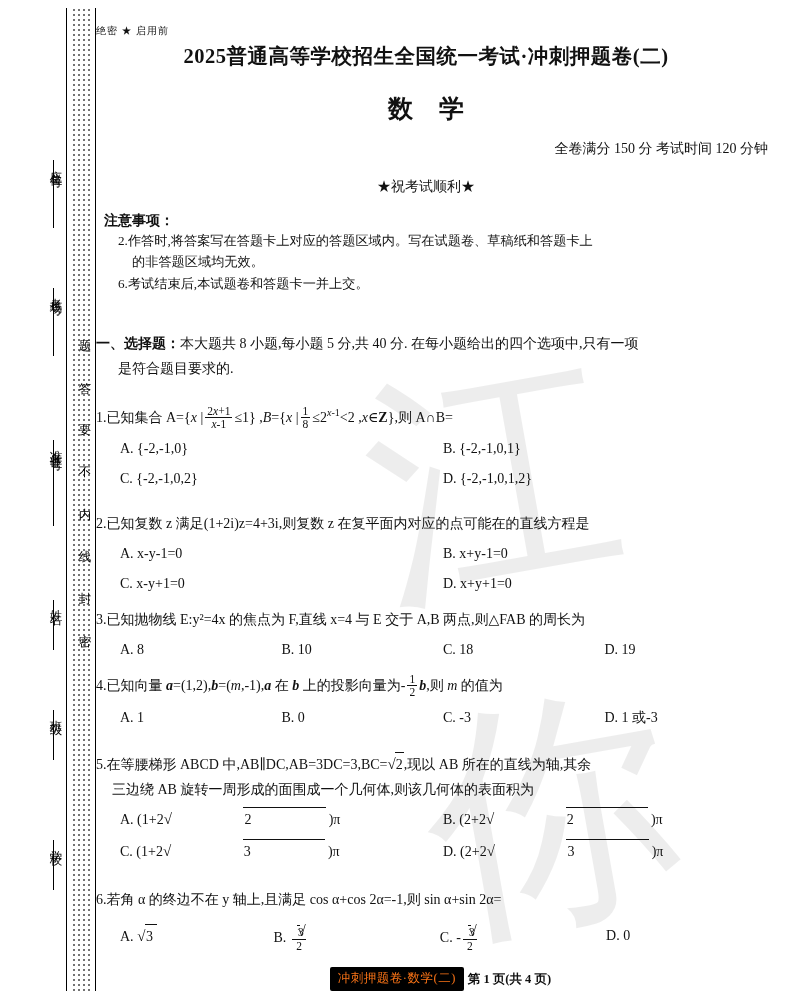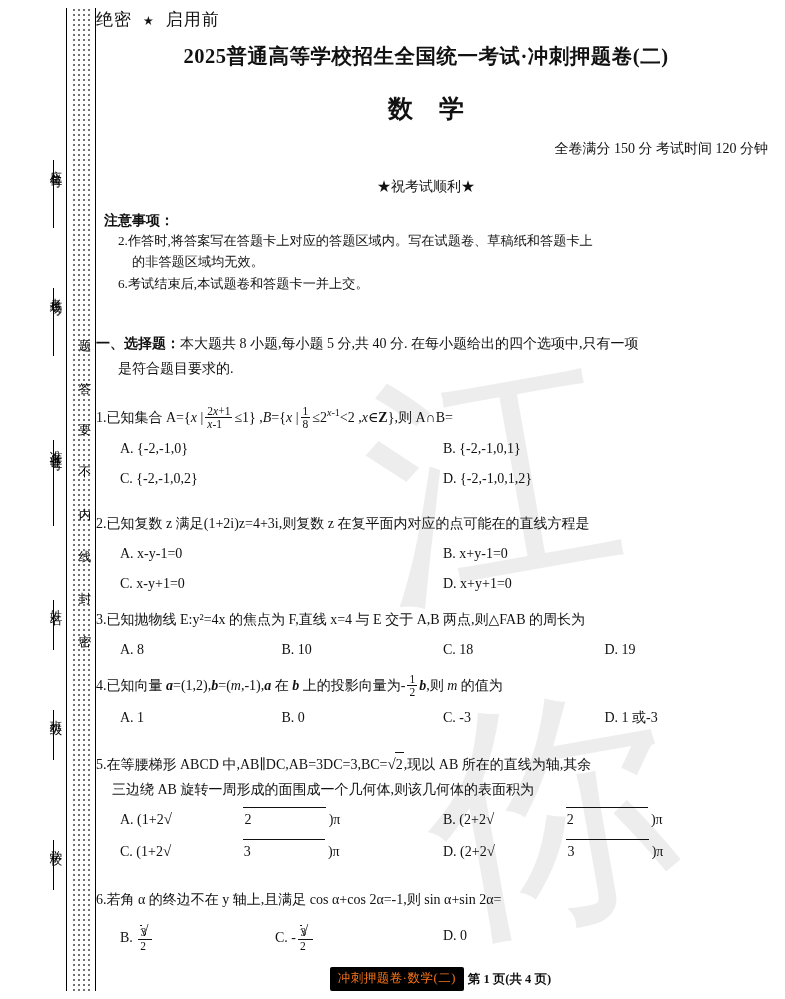--- a/index.html
+++ b/index.html
@@ -49,21 +49,21 @@
     position:absolute;left:76px;
     writing-mode:vertical-rl;text-orientation:upright;
     font-size:12.5px;letter-spacing:2px;color:#000;
   }
 
   
   .content{
     position:absolute;left:96px;top:0;width:689px;height:999px;
   }
   .topsecret{
-    position:absolute;left:0;top:8px;font-size:17px;letter-spacing:1px;font-family:Liberation Mono, monospace;
+    position:absolute;left:0;top:24px;font-size:10px;letter-spacing:1px;
   }
   h1.title{
     position:absolute;left:0;top:42px;width:660px;
     text-align:center;margin:0;
     font-size:20.5px;font-weight:bold;letter-spacing:.5px;
     font-family:"Liberation Serif","DejaVu Serif",serif;
   }
   .subject{
     position:absolute;left:0;top:92px;width:660px;text-align:center;
     font-size:25px;font-weight:bold;letter-spacing:26px;
@@ -102,21 +102,21 @@
     display:flex;padding-left:24px;margin-top:6px;
   }
   .opts span{display:inline-block;}
   .opts.two span{width:50%;}
   .opts.four span{width:25%;}
   .opts.four.wide span:nth-child(1){width:24%;}
   .opts.four.wide span:nth-child(2){width:26%;}
   .opts.four.wide span:nth-child(3){width:26%;}
 
   
-  .frac{display:inline-block;vertical-align:middle;
+  .frac{display:inline-block;vertical-align:middle;text-align:center;
         font-size:11.5px;line-height:1.08;margin:0 2px;position:relative;top:-1px;}
   .frac .num{display:block;padding:0 2px;}
   .frac .den{display:block;border-top:1px solid #111;padding:0 2px;}
   .sqrt{white-space:nowrap;}
   .sqrt .rad{font-size:15px;}
   .sqrt .bar{border-top:1px solid #111;padding:0 1px 0 1px;display:inline-block;margin-left:-1px;}
   i{font-family:"Liberation Serif","DejaVu Serif",serif;}
   sup{font-size:.72em;}
 
   
@@ -270,20 +270,21 @@
         <span>C. (1+2<span class="sqrt"><span class="rad">√</span><span class="bar">3</span></span> )π</span>
         <span>D. (2+2<span class="sqrt"><span class="rad">√</span><span class="bar">3</span></span> )π</span>
       </div>
     </div>
 
     <div class="q" style="top:888px;">
       <div class="qtext">
         <span>6.</span><span>若角 α 的终边不在 y 轴上,且满足 cos α+cos 2α=-1,则 sin α+sin 2α=</span>
       </div>
       <div class="opts four wide" style="margin-top:12px;">
+        <span>A. <span class="sqrt"><span class="rad">√</span><span class="bar">3</span></span></span>
         <span>B. <span class="frac"><span class="num"><span class="sqrt"><span class="rad">√</span><span class="bar">3</span></span></span><span class="den">2</span></span></span>
         <span>C. -<span class="frac"><span class="num"><span class="sqrt"><span class="rad">√</span><span class="bar">3</span></span></span><span class="den">2</span></span></span>
         <span>D. 0</span>
       </div>
     </div>
 
   </div>
 
   <div class="footer">
     <span class="fbadge">冲刺押题卷·数学(二)</span>

